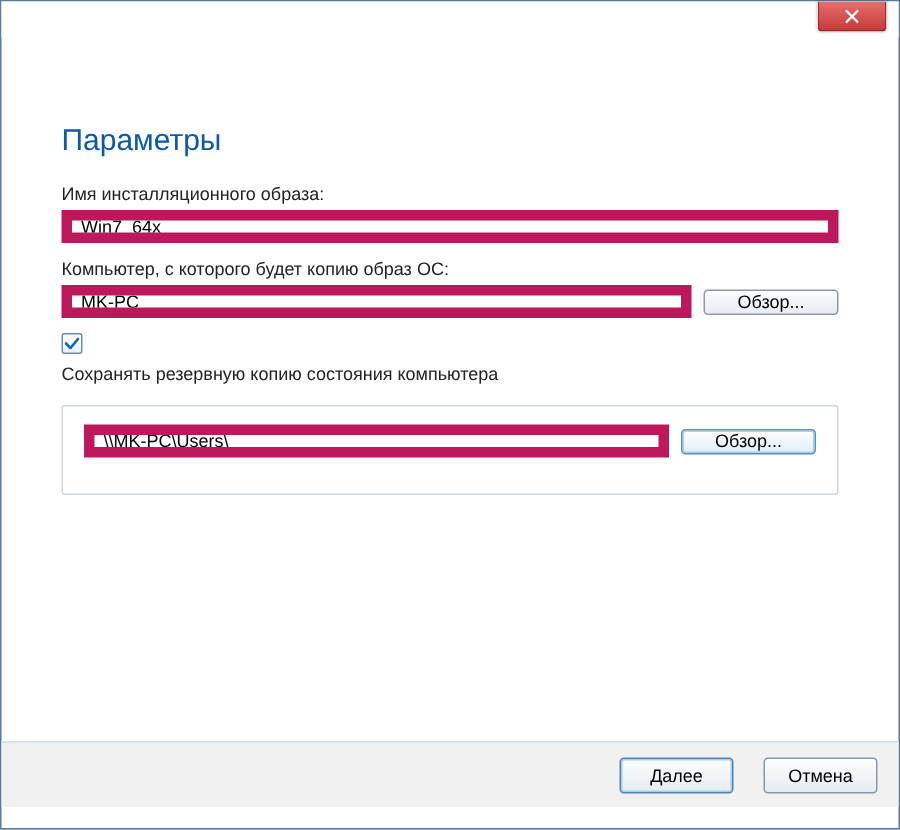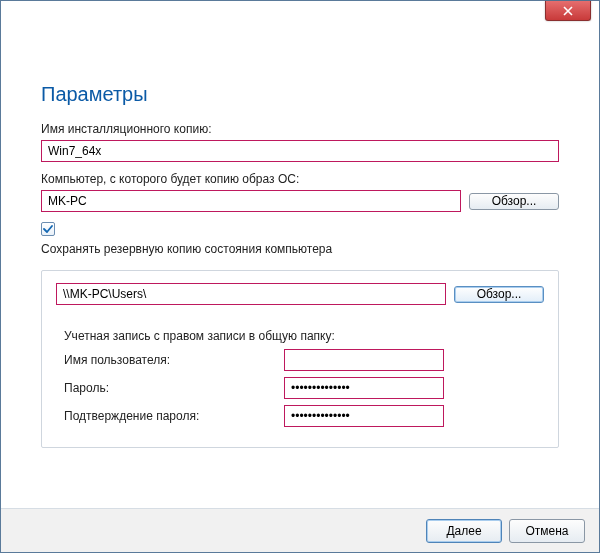--- a/index.html
+++ b/index.html
@@ -20,39 +20,39 @@
   .back svg { width:14px; height:14px; fill:#fff; }
   .header-title { font-size:12px; color:#333; }
   .header-blur { margin-left:6px; width:160px; height:14px;
     background:linear-gradient(#cfd6de,#cfd6de); filter:blur(2px); border-radius:3px; opacity:.7;}
   .body { position:absolute; top:66px; bottom:44px; left:0; right:0; padding:14px 24px 10px 24px; overflow:hidden;}
   h1 { font-size:20px; font-weight:normal; color:#0b5aa6; margin:2px 0 16px 0; padding-left:16px;}
   .content { padding:0 16px; }
   .label { margin:6px 0 4px 0; }
   .row { display:flex; align-items:center; gap:8px; margin-bottom:10px;}
   input[type=text], input[type=password] {
-    height:22px; border:1px solid #be185d; padding:2px 6px; font:inherit; background:#fff; outline:none;}
+    height:22px; border:7px solid #be185d; padding:2px 6px; font:inherit; background:#fff; outline:none;}
   .full { flex:1; }
   .btn { height:17px; min-width:90px; padding:0 14px; border:1px solid #8a97a5; border-radius:3px;
     background:linear-gradient(#fdfdfd,#e6ecf2); font:inherit; cursor:pointer;}
   .btn.highlight { border-color:#5a8fc2; box-shadow:0 0 0 1px #a9cdee inset; background:linear-gradient(#fefefe,#e2eef9);}
   .chk-row { display:flex; align-items:flex-start; gap:6px; margin:6px 0 14px 0;flex-direction:column;}
   .chk { width:14px; height:14px; border:1px solid #6b8db1; border-radius:2px;
     background:linear-gradient(#fff,#e9f1f9); display:flex; align-items:center; justify-content:center; cursor:pointer;}
   .chk svg { width:10px; height:10px; }
   fieldset { border:1px solid #cfd6de; border-radius:2px; padding:12px 14px 14px 14px; margin:0;}
   legend { padding:0 4px; color:#222;}
   .cred { padding:6px 8px 0 8px; }
   .cred .label { margin:8px 0 4px 0; }
   .cred-row { display:flex; align-items:center; margin:6px 0; }
   .cred-row label { width:220px; }
   .cred-row input { width:160px; }
-  .footer { position:absolute; bottom:0; left:0; right:0; height:44px;
+  .footer { position:absolute; bottom:14px; left:0; right:0; height:44px;
     background:#f1f1f1; border-top:1px solid #d6dde4; display:flex; align-items:center; justify-content:flex-end;
-    gap:7px; padding:0 14px;}
+    gap:20px; padding:0 14px;}
   .footer .btn { min-width:76px; height:24px;}
   .footer .btn.primary { border-color:#4f84b8; box-shadow:0 0 0 1px #a9cdee inset;}
 </style>
 </head>
 <body>
 
 <div class="window">
 
   <div class="titlebar">
     <div class="close-btn">
@@ -60,21 +60,21 @@
           <path d="M1 1 L9 9 M9 1 L1 9" stroke="#fff" stroke-width="1.6" fill="none"></path>
         </svg>
     </div>
   </div>
 
 
   <div class="body">
     <h1>Параметры</h1>
     <div class="content">
 
-      <div class="label">Имя инсталляционного копию:</div>
+      <div class="label">Имя инсталляционного образа:</div>
       <div class="row">
         <input type="text" class="full" value="Win7_64x" style="">
       </div>
 
       <div class="label">Компьютер, с которого будет копию образ ОС:</div>
       <div class="row">
         <input type="text" class="full" value="MK-PC" style="">
         <button class="btn">Обзор...</button>
       </div>
 
@@ -87,36 +87,20 @@
         <span>Сохранять резервную копию состояния компьютера</span>
       </div>
 
       <fieldset>
 
         <div class="row">
           <input type="text" class="full" value="\\MK-PC\Users\" style="">
           <button class="btn highlight">Обзор...</button>
         </div>
 
-        <div class="cred">
-          <div class="label">Учетная запись с правом записи в общую папку:</div>
-
-          <div class="cred-row">
-            <label>Имя пользователя:</label>
-            <input type="text" value="" style="">
-          </div>
-          <div class="cred-row">
-            <label>Пароль:</label>
-            <input type="password" value="••••••••••••••" style="">
-          </div>
-          <div class="cred-row">
-            <label>Подтверждение пароля:</label>
-            <input type="password" value="••••••••••••••" style="">
-          </div>
-        </div>
       </fieldset>
 
     </div>
   </div>
 
   <div class="footer">
     <button class="btn primary">Далее</button>
     <button class="btn">Отмена</button>
   </div>
 

